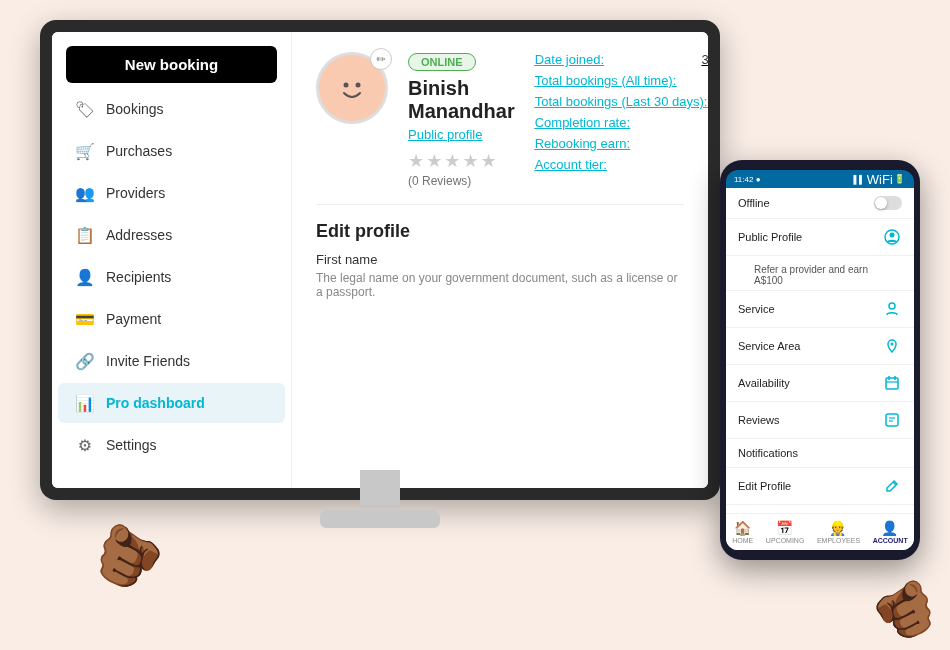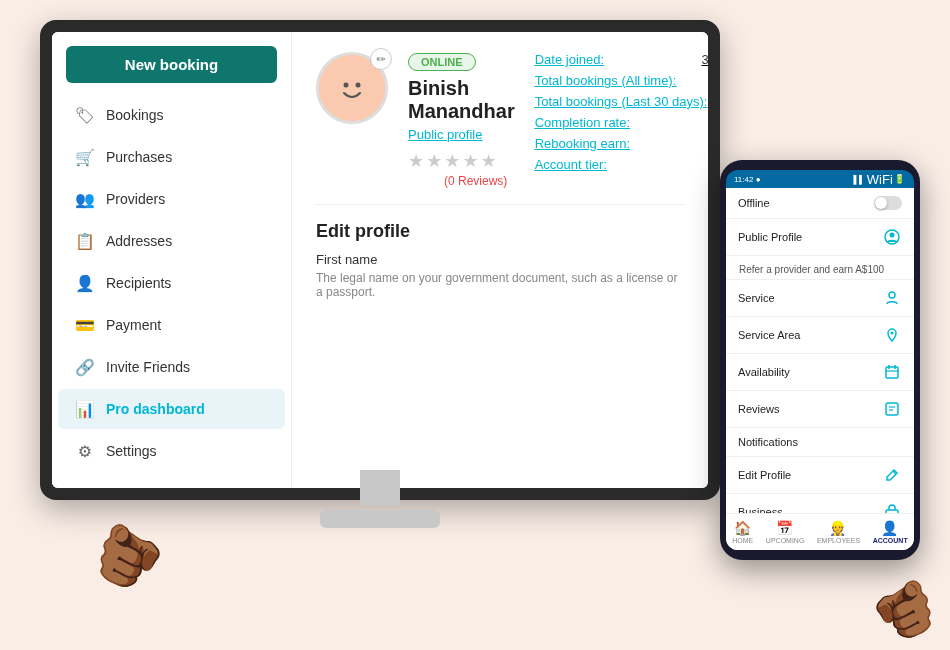--- a/index.html
+++ b/index.html
@@ -70,26 +70,26 @@
       min-width: 240px;
       background: #fff;
       border-right: 1px solid #eee;
       padding: 14px 0;
       display: flex;
       flex-direction: column;
       gap: 2px;
     }
 
     .new-booking-btn {
-      background: #0f766e;
+      background: #000000;
       color: #fff;
       border: none;
       border-radius: 6px;
       padding: 10px 20px;
-      margin: 0 14px 10px 14px;
+      margin: 0 14px 4px 14px;
       font-size: 15px;
       font-weight: bold;
       cursor: pointer;
       text-align: center;
     }
 
     .sidebar-item {
       display: flex;
       align-items: center;
       gap: 10px;
@@ -200,22 +200,21 @@
     .stars {
       display: flex;
       align-items: center;
       gap: 2px;
       font-size: 18px;
       color: #ccc;
       margin-bottom: 2px;
     }
     .reviews-text {
       font-size: 12px;
-      color: #ef4444;
-      margin-left: 36px;
+      color: #737373;
     }
 
     .profile-stats {
       display: flex;
       flex-direction: column;
       gap: 6px;
       min-width: 200px;
       text-decoration: underline;
     }
     .stat-row {
@@ -384,21 +383,21 @@
       right: 10px;
       bottom: 10px;
       font-size: 55px;
       transform: scaleX(-1) rotate(-20deg);
       z-index: 100;
     }
 
     .phone-refer-text {
       font-size: 10px;
       color: #555;
-      padding: 8px 13px 4px;
+      padding: 8px 28px 4px;
       border-bottom: 1px solid #f0f0f0;
     }
 
     
     .status-icons {
       display: flex;
       gap: 2px;
       align-items: center;
     }
   </style>

